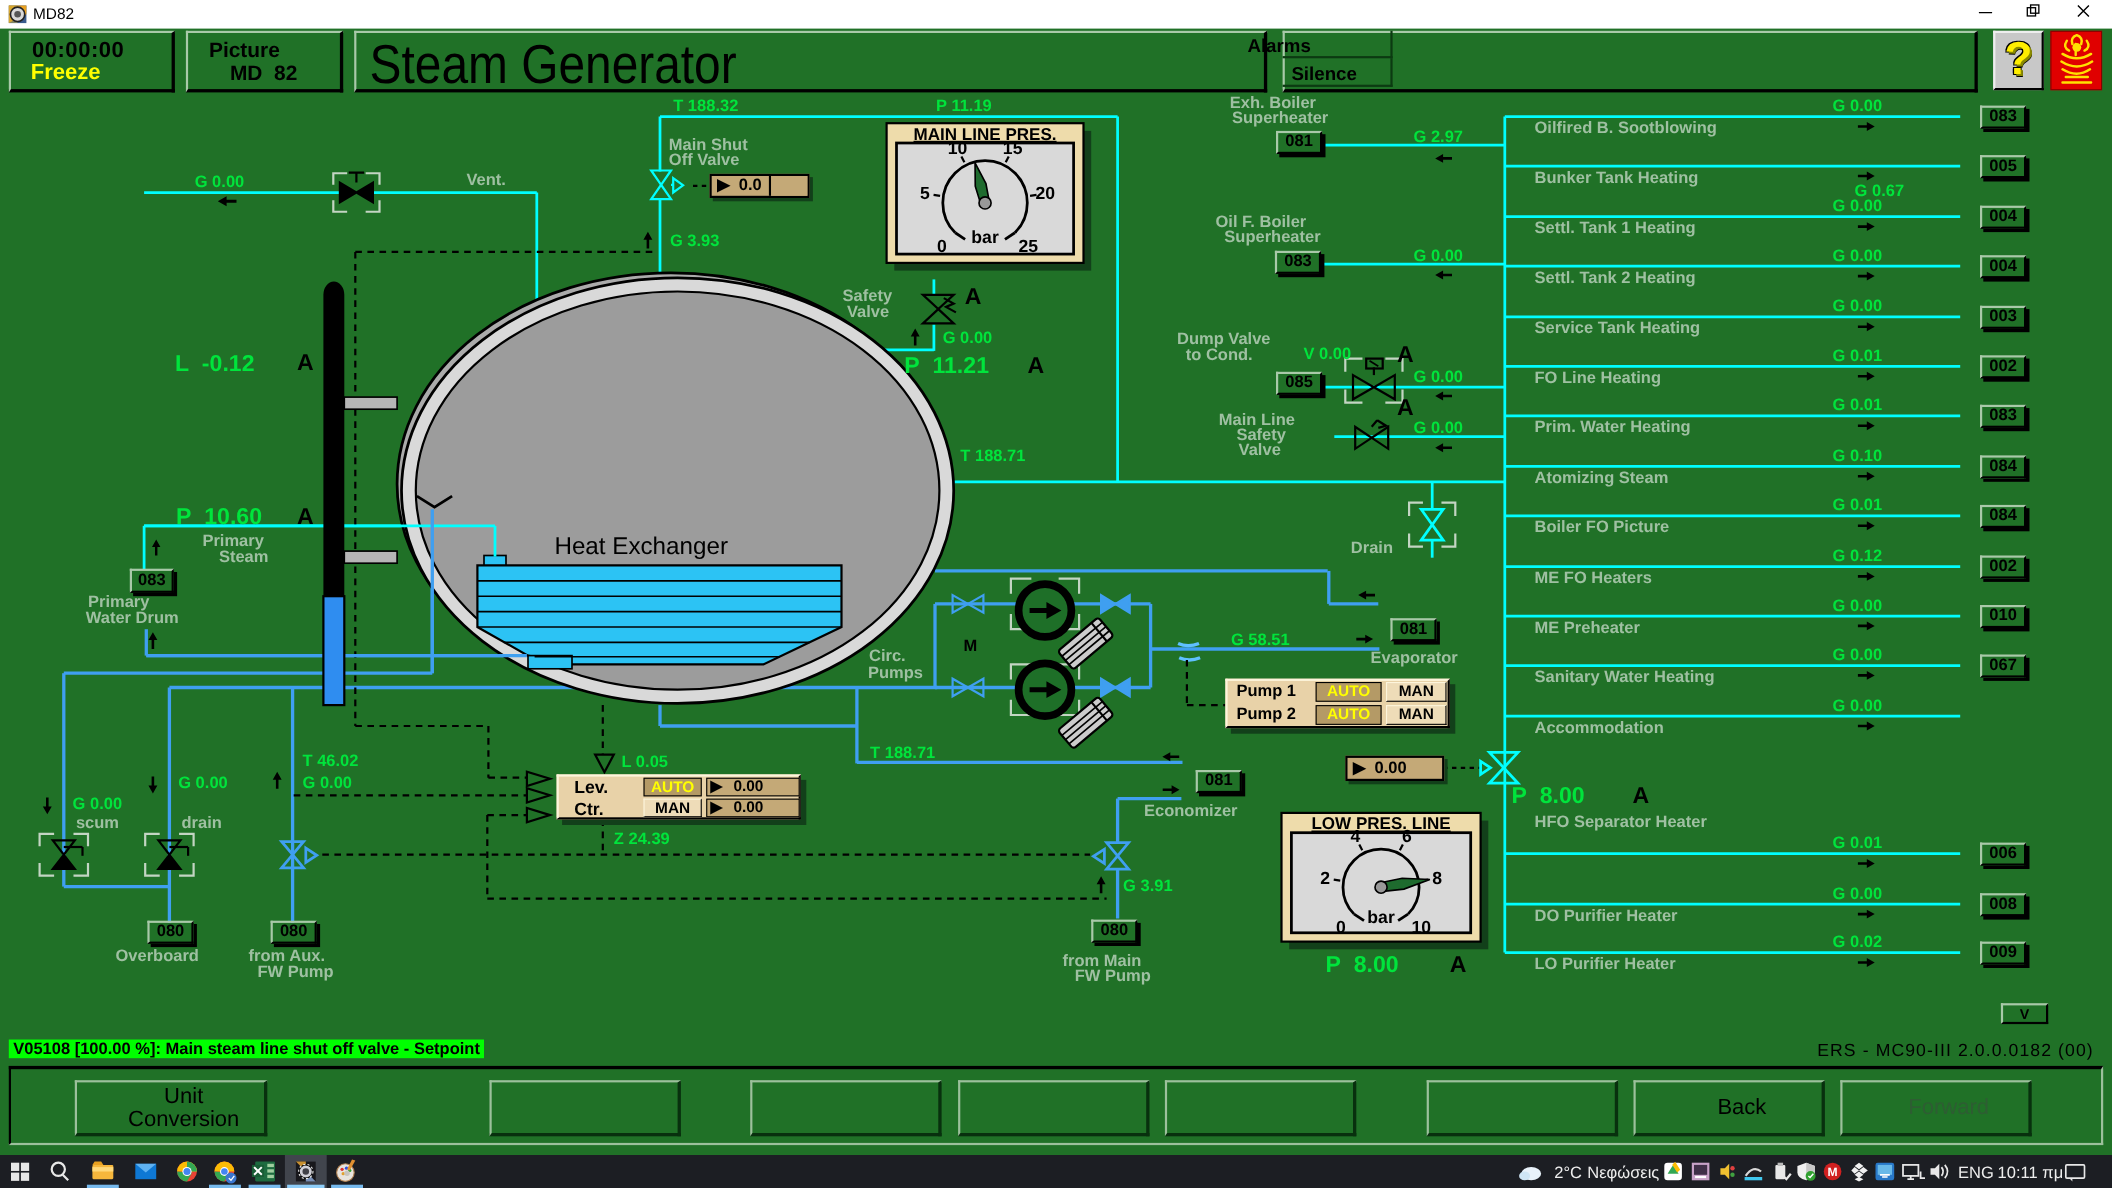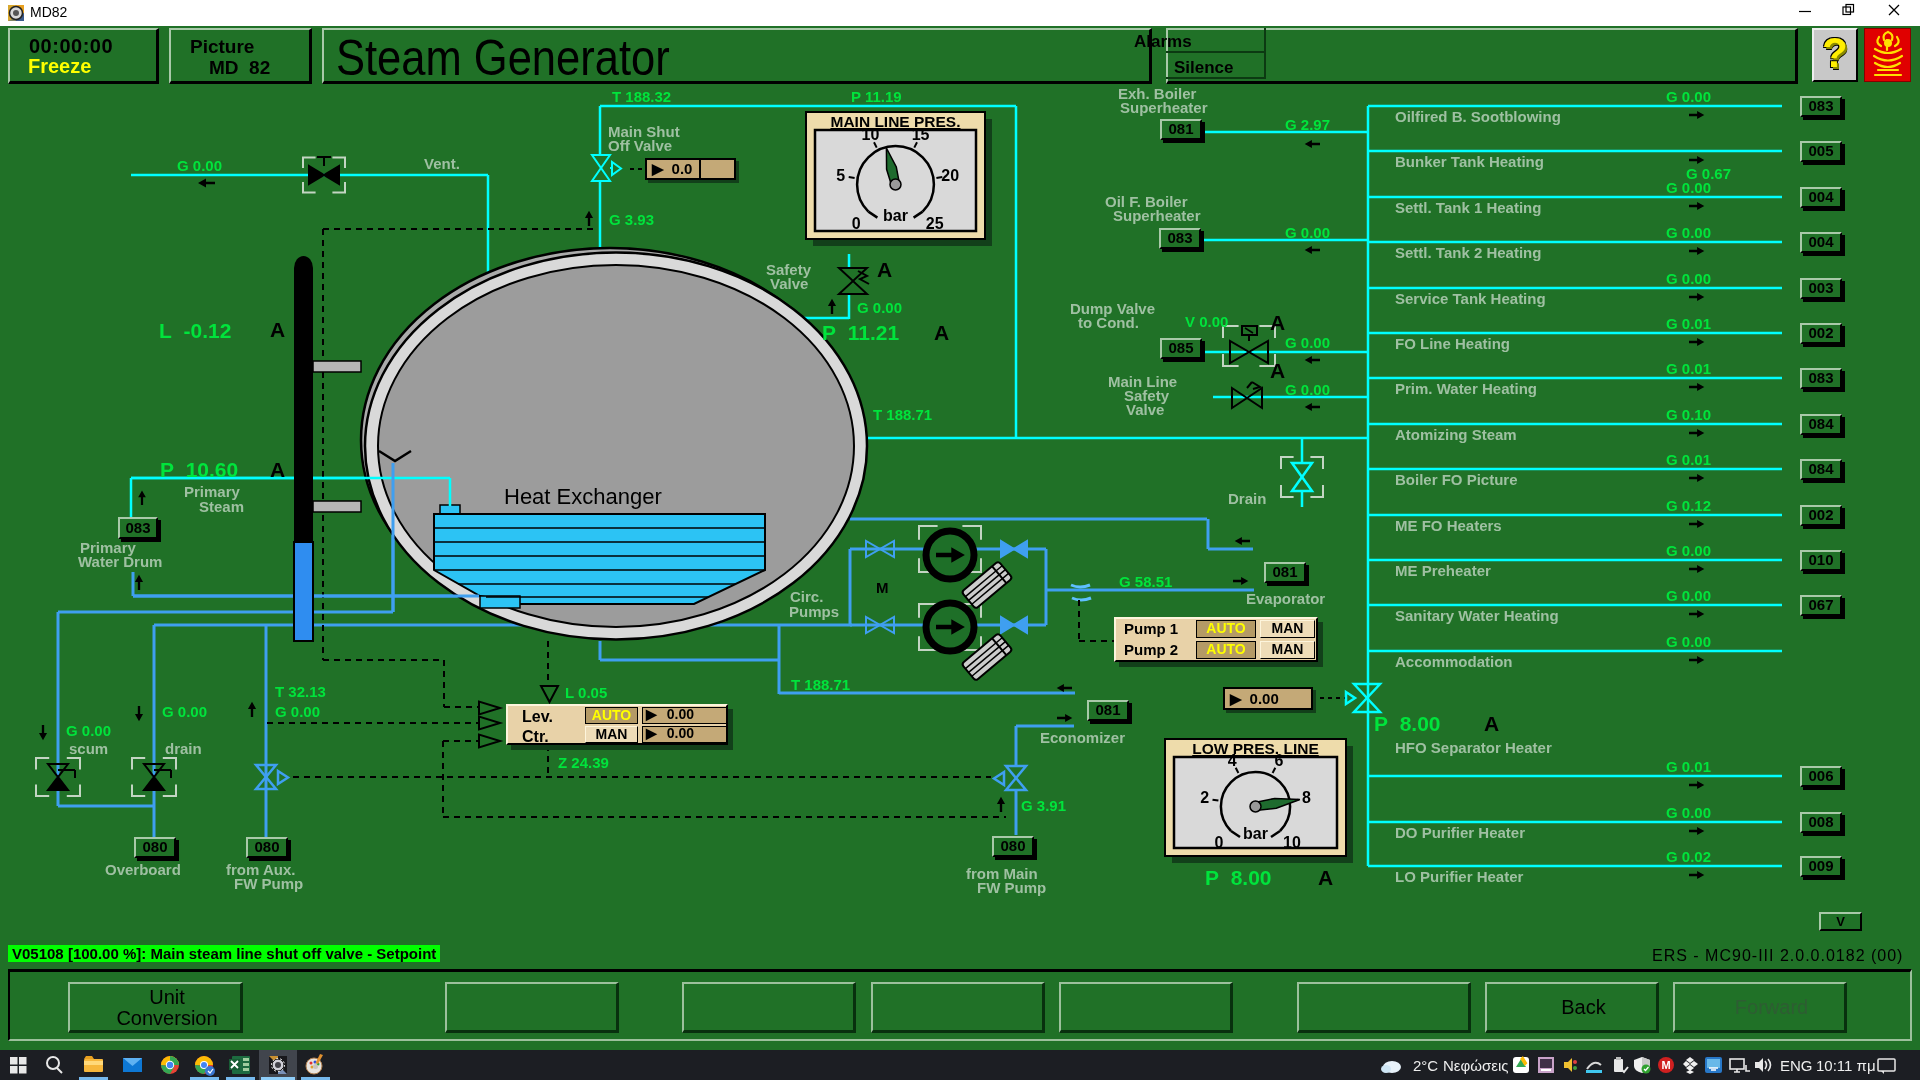--- a/index.html
+++ b/index.html
@@ -458,21 +458,21 @@
 <div class="lb" style="left:80px;top:515px;">Primary</div>
 <div class="lb" style="left:78px;top:529px;">Water Drum</div>
 <div class="blk" style="left:504px;top:458px;font-size:22px;font-weight:normal;">Heat Exchanger</div>
 <div class="lb" style="left:790px;top:564px;">Circ.</div>
 <div class="lb" style="left:789px;top:579px;">Pumps</div>
 <div class="blk" style="left:876px;top:553px;font-size:15px;font-weight:bold;">M</div>
 <div class="gv" style="left:1119px;top:547px;font-size:15px;">G 58.51</div>
 <div class="lb" style="left:1246px;top:566px;">Evaporator</div>
 <div class="nb" style="left:1264px;top:536px;width:42px;height:21px;line-height:16px;">081</div>
 <div class="gv" style="left:791px;top:650px;font-size:15px;">T 188.71</div>
-<div class="gv" style="left:275px;top:657px;font-size:15px;">T 32.13</div>
+<div class="gv" style="left:275px;top:657px;font-size:15px;">T 46.02</div>
 <div class="gv" style="left:275px;top:677px;font-size:15px;">G 0.00</div>
 <div class="gv" style="left:162px;top:677px;font-size:15px;">G 0.00</div>
 <div class="gv" style="left:66px;top:696px;font-size:15px;">G 0.00</div>
 <div class="lb" style="left:69px;top:716px;">scum</div>
 <div class="lb" style="left:165px;top:716px;">drain</div>
 <div class="nb" style="left:134px;top:811px;width:42px;height:21px;line-height:16px;">080</div>
 <div class="lb" style="left:105px;top:837px;">Overboard</div>
 <div class="nb" style="left:246px;top:811px;width:42px;height:21px;line-height:16px;">080</div>
 <div class="lb" style="left:226px;top:837px;">from Aux.</div>
 <div class="lb" style="left:234px;top:851px;">FW Pump</div>

